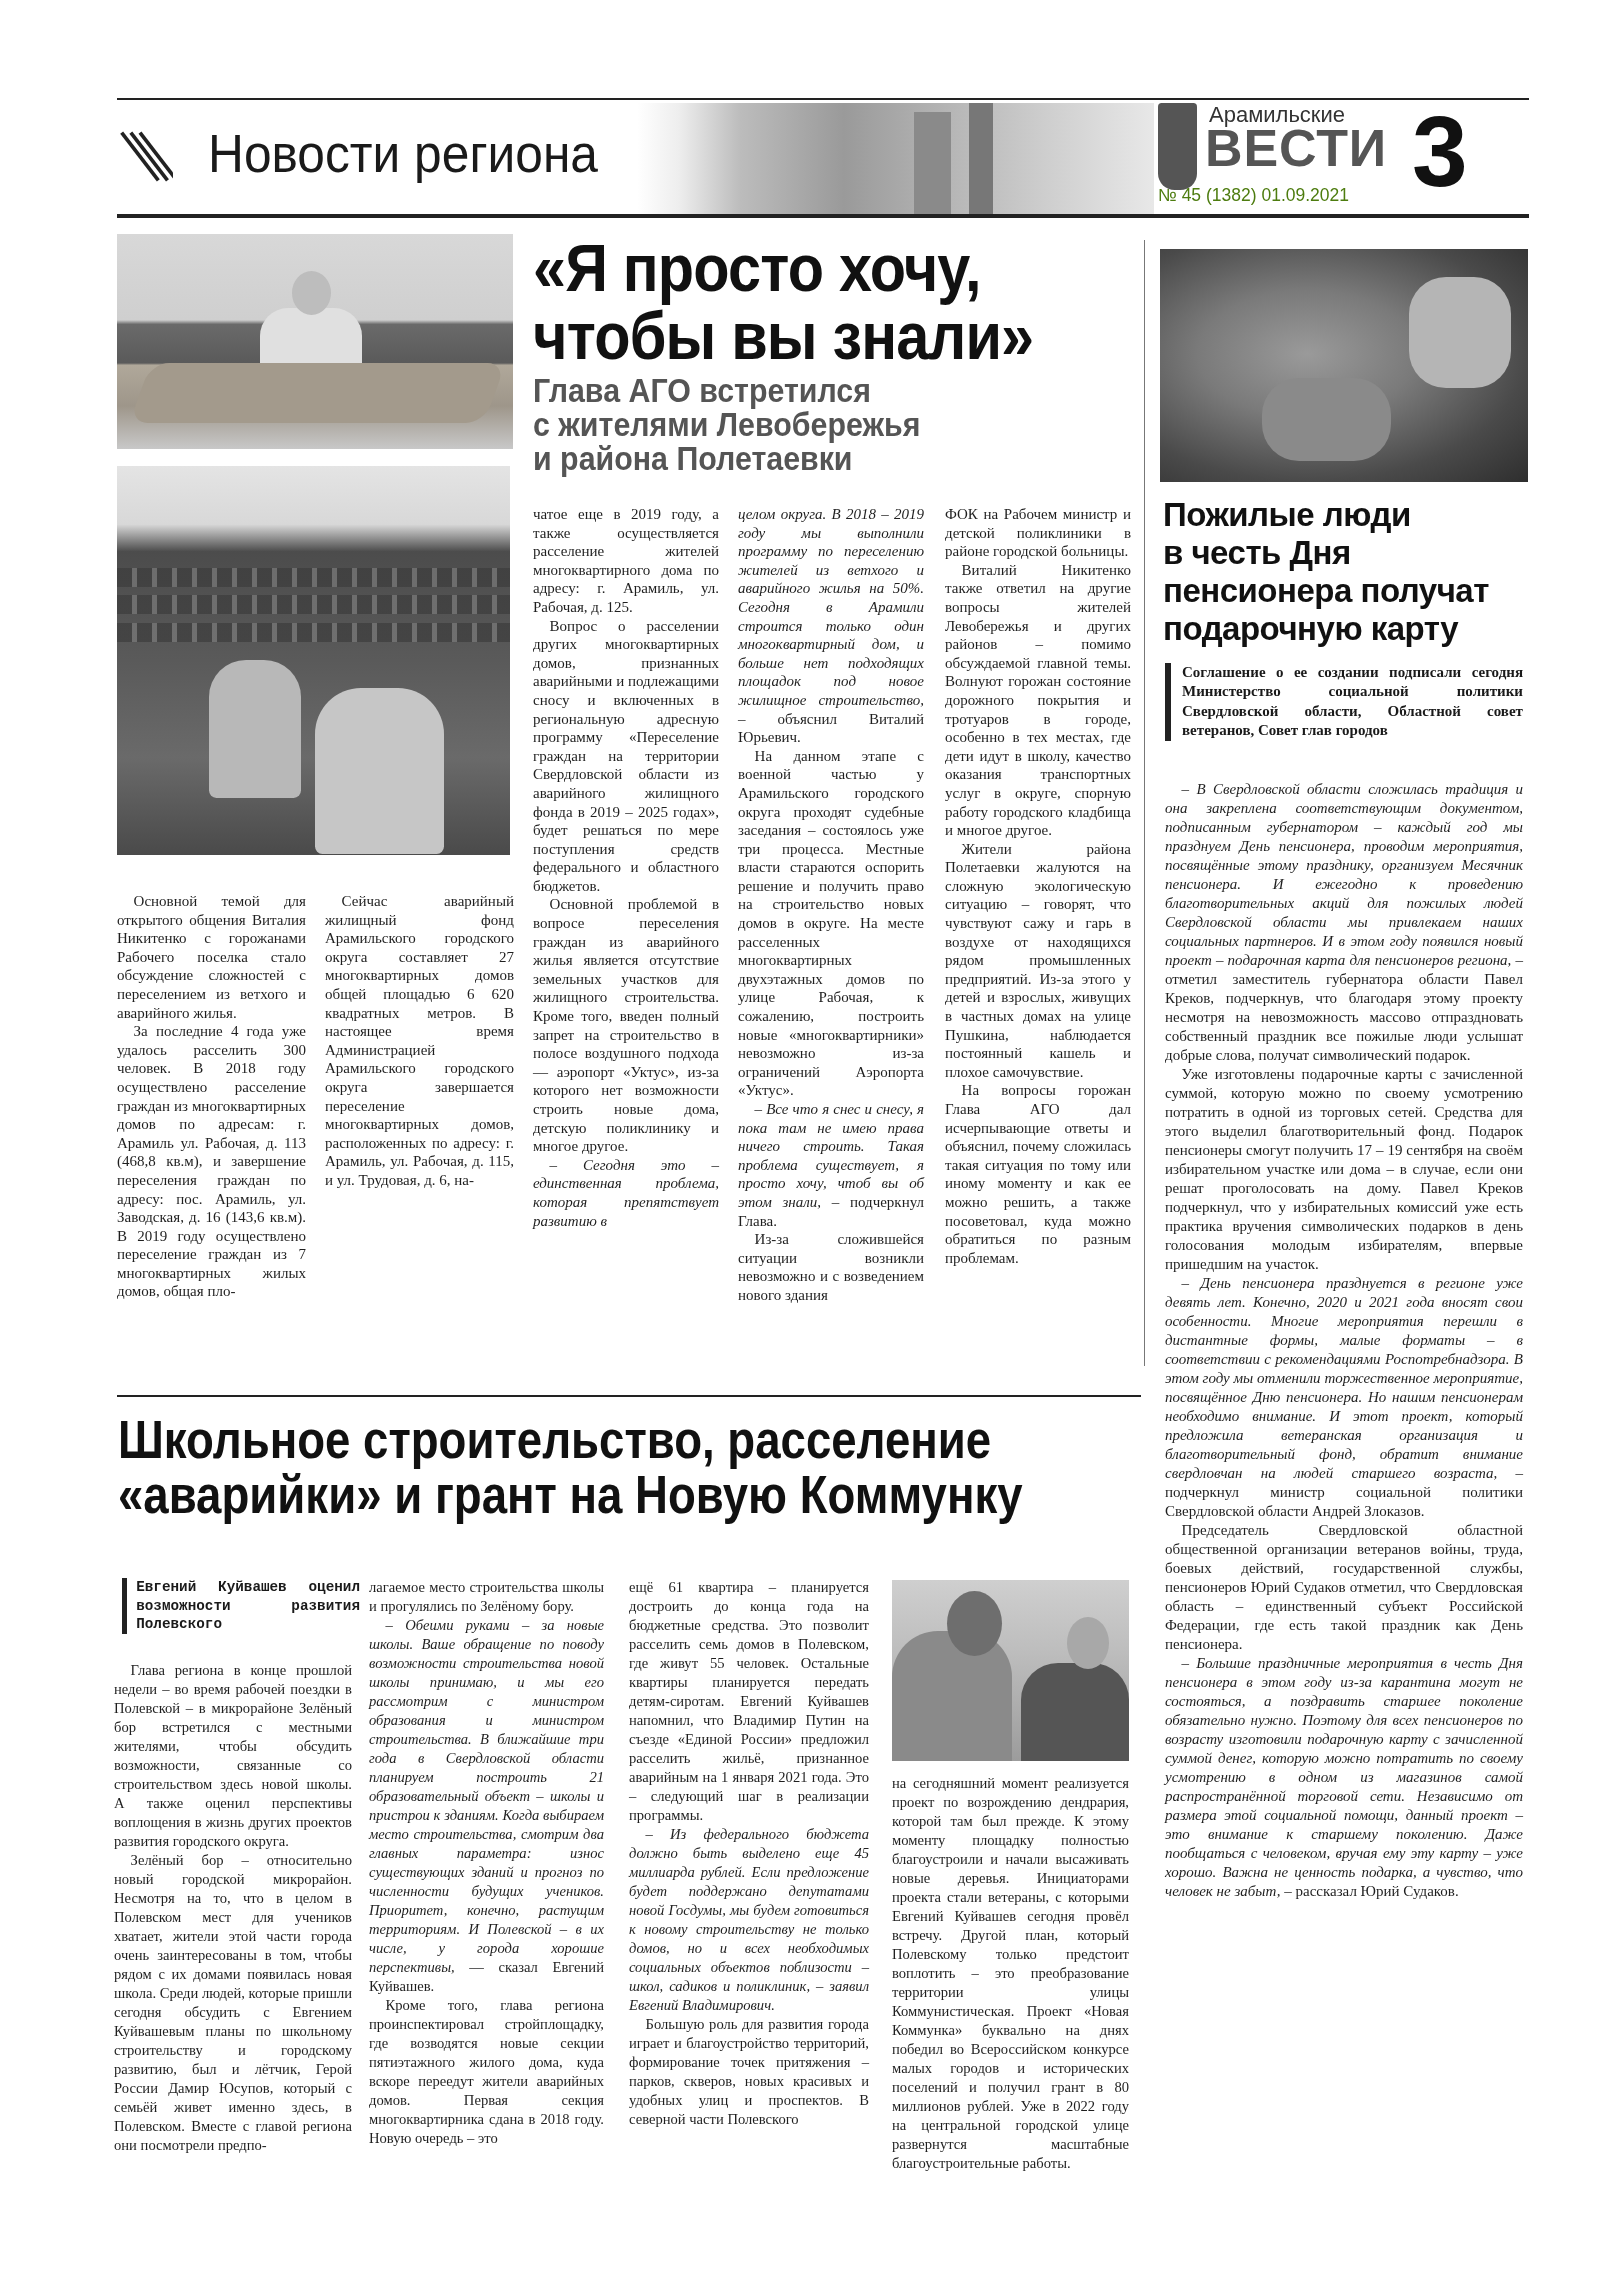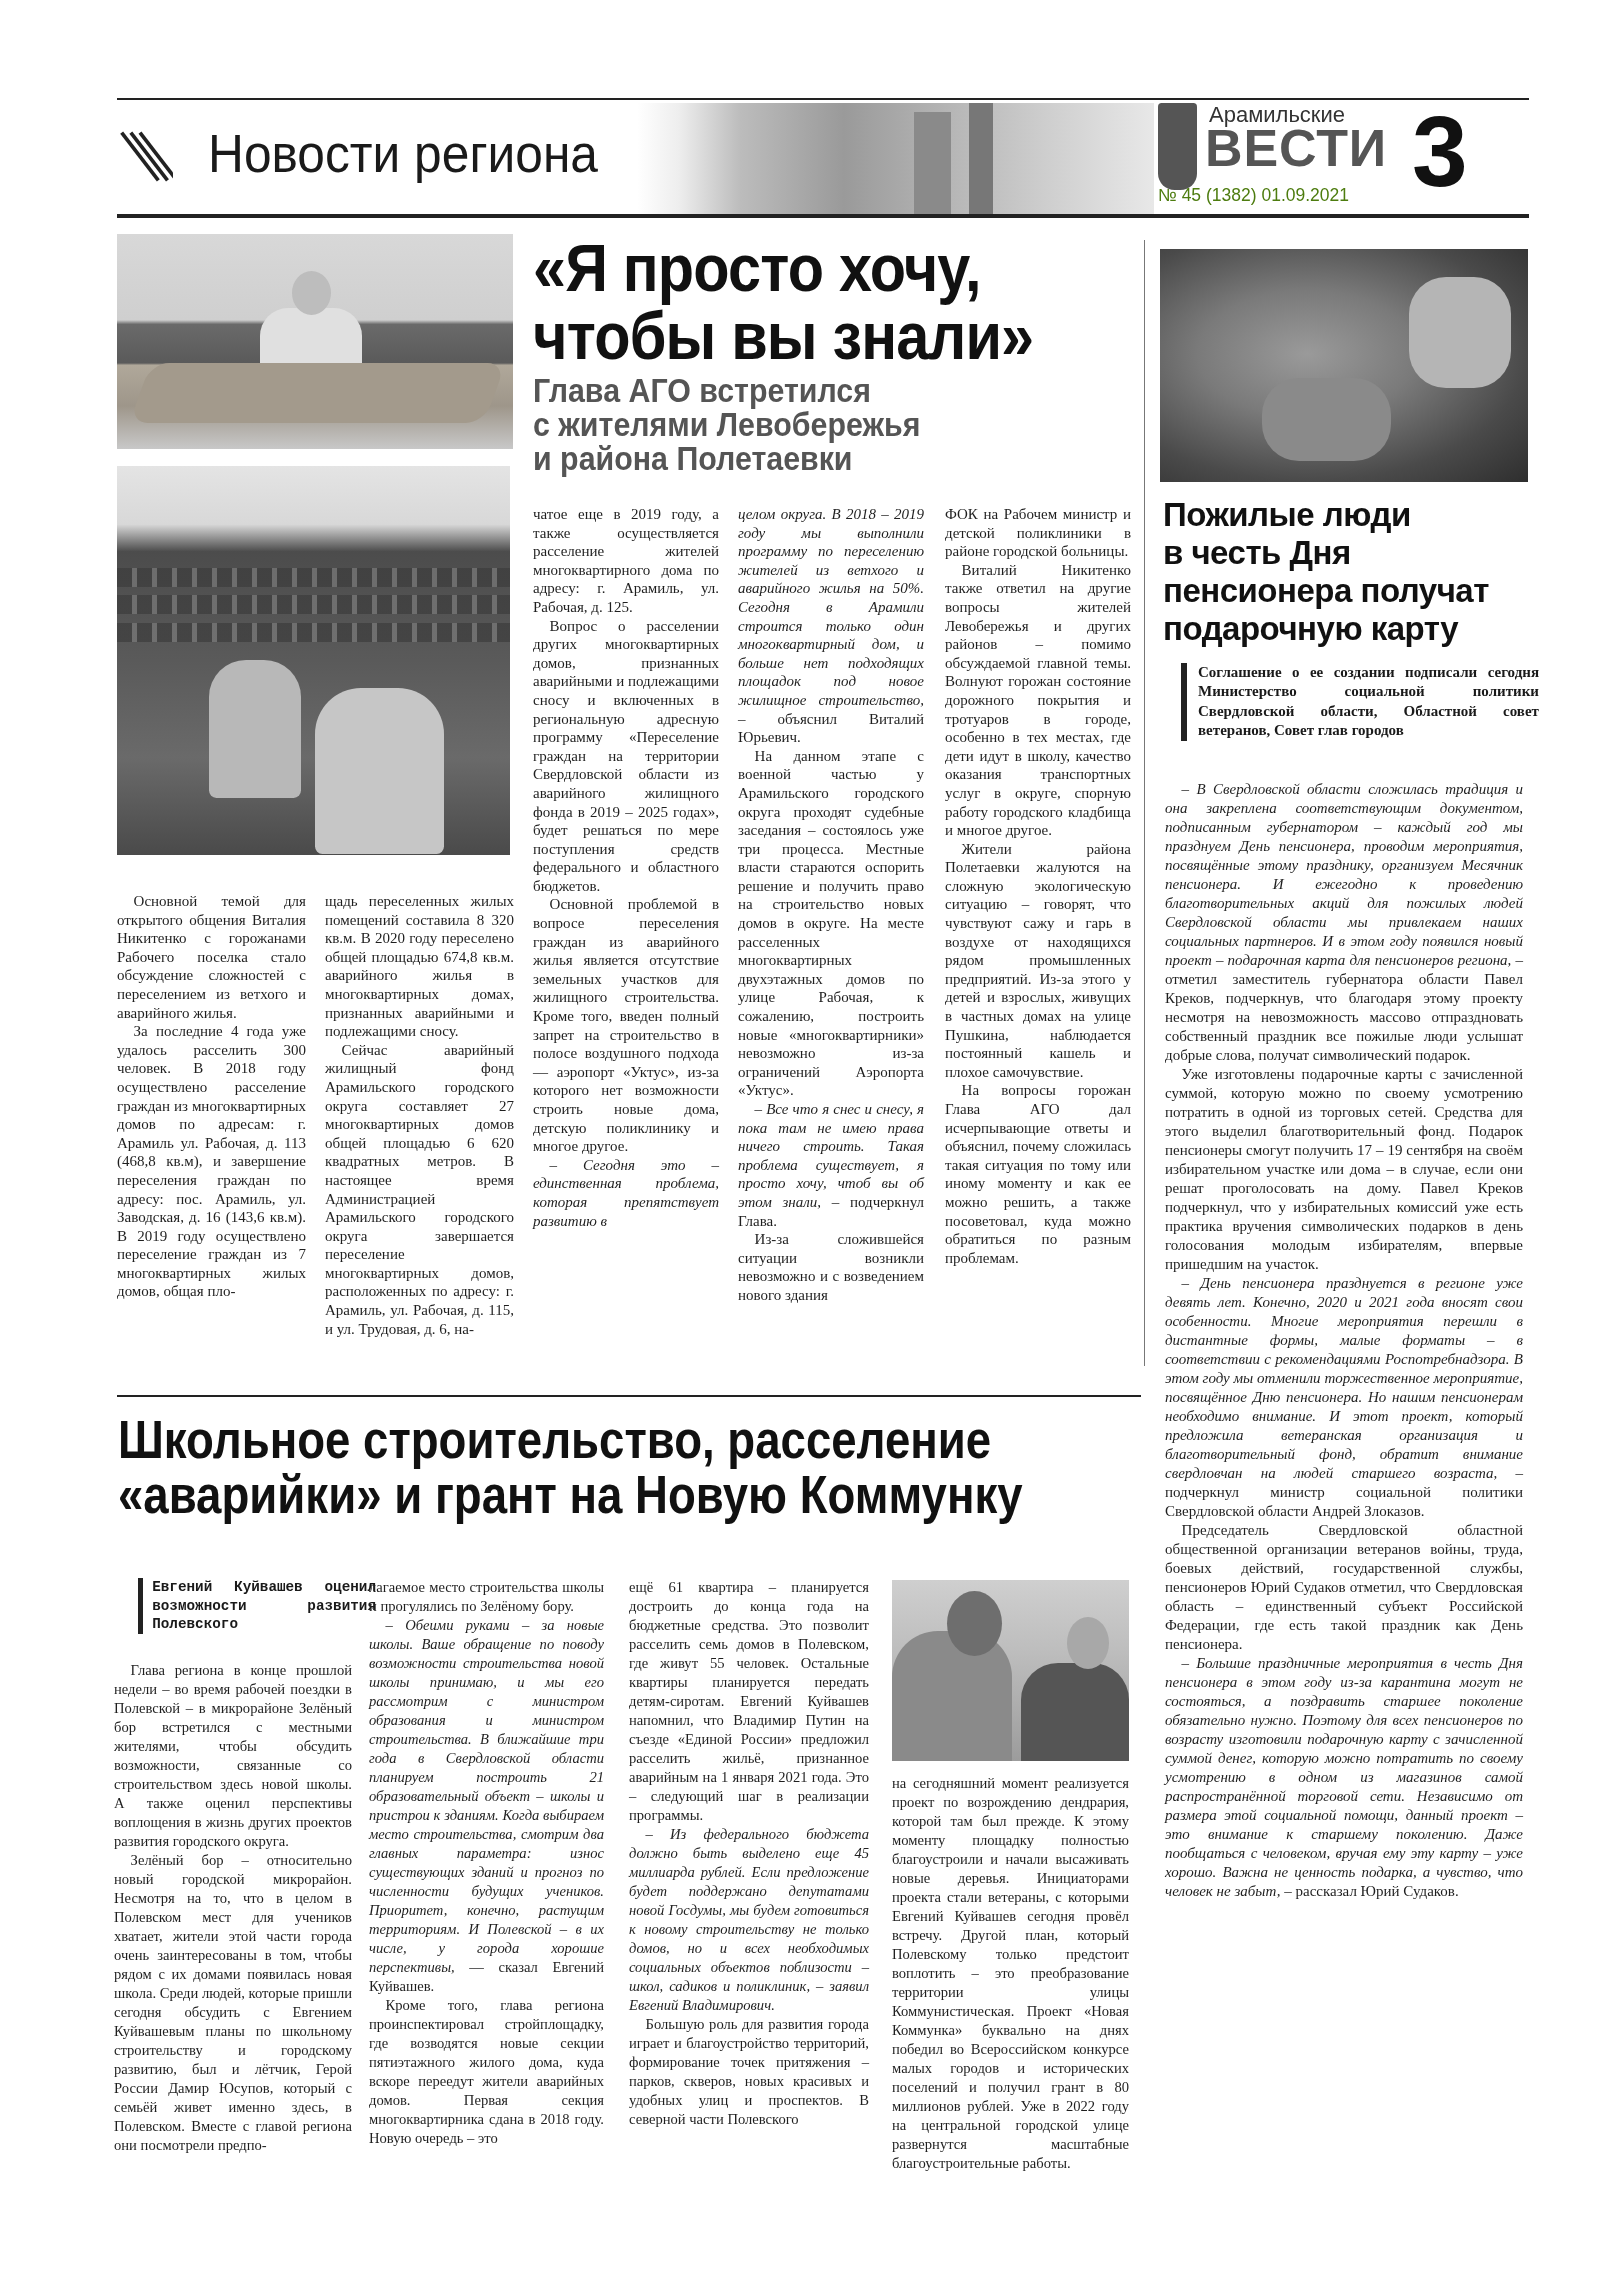--- a/index.html
+++ b/index.html
@@ -44,21 +44,21 @@
   .photo-officials .m1h { position:absolute; left: 55px; top: 11px; width: 55px; height: 65px; background:#6e6e6e; border-radius: 50%; }
   .photo-officials .m2 { position:absolute; left: 129px; top: 83px; width: 108px; height: 98px; background:#555; border-radius: 37px 37px 0 0; }
   .photo-officials .m2h { position:absolute; left: 175px; top: 37px; width: 42px; height: 52px; background:#a8a8a8; border-radius: 50%; }
 
   
   .headline-main { left: 533px; top: 234px; width: 600px; font-family: "Liberation Sans", sans-serif; font-weight: bold; font-size: 66px; line-height: 68px; color: #111; letter-spacing: -0.9px; transform: scaleX(0.9); transform-origin: left; white-space: nowrap; }
   .subhead-main { left: 533px; top: 374px; width: 591px; font-family: "Liberation Sans", sans-serif; font-weight: bold; font-size: 33px; line-height: 34px; color: #555; transform: scaleX(0.92); transform-origin: left; white-space: nowrap; }
   .headline-side { left: 1163px; top: 496px; width: 360px; font-family: "Liberation Sans", sans-serif; font-weight: bold; font-size: 33px; line-height: 38px; color: #111; letter-spacing: -0.5px; }
   .headline-bottom { left: 118px; top: 1412px; width: 1024px; font-family: "Liberation Sans", sans-serif; font-weight: bold; font-size: 53px; line-height: 55px; color: #111; transform: scaleX(0.86); transform-origin: left; white-space: nowrap; }
 
-  .lead { position: absolute; font-family: "Liberation Serif", serif; font-weight: bold; font-size: 15px; line-height: 19.4px; text-align: justify; border-left: 6.5px solid #222; padding-left: 11px; margin-left: 16px; }
+  .lead { position: absolute; font-family: "Liberation Serif", serif; font-weight: bold; font-size: 15px; line-height: 19.4px; text-align: justify; border-left: 6.5px solid #222; padding-left: 11px; }
   .lead-side { left: 1165px; top: 663px; width: 358px; }
   .lead-bottom { left: 122px; top: 1578px; width: 238px; border-left-width: 5.5px; padding-left: 9.2px; font-size: 14.3px; line-height: 18.5px; font-family: Liberation Mono, monospace; }
 
   
   .col { position: absolute; font-family: "Liberation Serif", serif; font-size: 15px; line-height: 18.6px; text-align: justify; hyphens: manual; color: #1f1f1f; }
   .col p { text-indent: 16.6px; }
   .col p.noindent { text-indent: 0; }
   .col .it { font-style: italic; }
   .col-a1 { left: 117px; top: 892px; width: 189px; }
   .col-a2 { left: 325px; top: 892px; width: 189px; }
@@ -121,21 +121,20 @@
   <div>Глава АГО встретился</div>
   <div>с жителями Левобережья</div>
   <div>и района Полетаевки</div>
 </div>
 
 <div class="col col-a1">
     <p><span>Основной темой для открытого общения Виталия Никитенко с горожанами Рабочего поселка стало обсуждение сложностей с переселением из ветхого и аварийного жилья.</span></p>
     <p><span>За последние 4 года уже удалось расселить 300 человек. В 2018 году осуществлено расселение граждан из многоквартирных домов по адресам: г. Арамиль ул. Рабочая, д. 113 (468,8 кв.м), и завершение переселения граждан по адресу: пос. Арамиль, ул. Заводская, д. 16 (143,6 кв.м). В 2019 году осуществлено переселение граждан из 7 многоквартирных жилых домов, общая пло-</span></p>
   </div>
 <div class="col col-a2">
-    <p class="noindent"><span>щадь переселенных жилых помещений составила 8 320 кв.м. В 2020 году переселено общей площадью 674,8 кв.м. аварийного жилья в многоквартирных домах, признанных аварийными и подлежащими сносу.</span></p>
     <p><span>Сейчас аварийный жилищный фонд Арамильского городского округа составляет 27 многоквартирных домов общей площадью 6 620 квадратных метров. В настоящее время Администрацией Арамильского городского округа завершается переселение многоквартирных домов, расположенных по адресу: г. Арамиль, ул. Рабочая, д. 115, и ул. Трудовая, д. 6, на-</span></p>
   </div>
 <div class="col col-a3">
     <p class="noindent"><span>чатое еще в 2019 году, а также осуществляется расселение жителей многоквартирного дома по адресу: г. Арамиль, ул. Рабочая, д. 125.</span></p>
     <p><span>Вопрос о расселении других многоквартирных домов, признанных аварийными и подлежащими сносу и включенных в региональную адресную программу «Переселение граждан на территории Свердловской области из аварийного жилищного фонда в 2019 – 2025 годах», будет решаться по мере поступления средств федерального и областного бюджетов.</span></p>
     <p><span>Основной проблемой в вопросе переселения граждан из аварийного жилья является отсутствие земельных участков для жилищного строительства. Кроме того, введен полный запрет на строительство в полосе воздушного подхода — аэропорт «Уктус», из-за которого нет возможности строить новые дома, детскую поликлинику и многое другое.</span></p>
     <p><span class="it">– Сегодня это – единственная проблема, которая препятствует развитию в</span></p>
   </div>
 <div class="col col-a4">
     <p class="noindent"><span class="it">целом округа. В 2018 – 2019 году мы выполнили программу по переселению жителей из ветхого и аварийного жилья на 50%. Сегодня в Арамили строится только один многоквартирный дом, и больше нет подходящих площадок под новое жилищное строительство,</span><span> – объяснил Виталий Юрьевич.</span></p>

